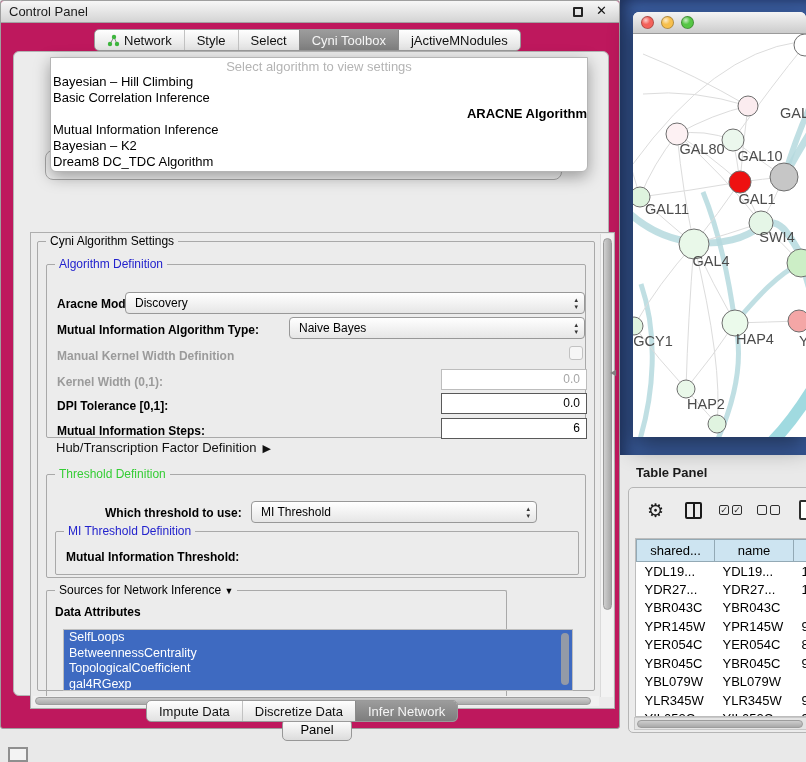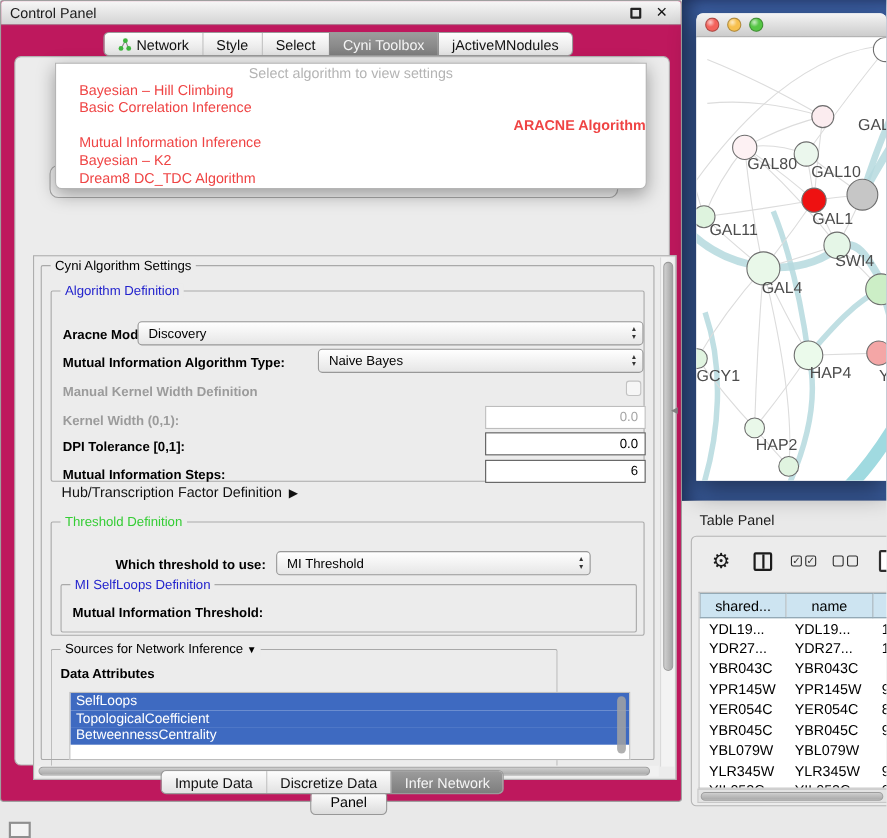--- a/index.html
+++ b/index.html
@@ -60,21 +60,21 @@
 
   .apply-btn{position:absolute;left:268px;top:667px;width:70px;height:22px;border:1px solid #979797;
       border-radius:5px;background:linear-gradient(#ffffff,#dcdcdc);font-size:13px;color:#000;
       text-align:center;line-height:20px;}
 
   
   .dd{position:absolute;left:18px;top:57px;width:538px;height:115px;background:#fff;
       border:1px solid #b5b5b5;border-radius:0 0 6px 6px;box-shadow:0 5px 16px rgba(0,0,0,.35);z-index:30;margin-left:32px;}
   .dd-ph{position:absolute;left:0;right:0;top:1px;text-align:center;font-size:13px;color:#b4b4b4;}
   .dd-items{position:absolute;left:0;right:0;top:16px;}
-  .dd-item{height:16px;font-size:13px;line-height:16px;padding-left:21px;color:#ef4444;white-space:nowrap;}
+  .dd-item{height:16px;font-size:13px;line-height:16px;padding-left:2px;color:#000000;white-space:nowrap;}
   .dd-item.bold{font-weight:bold;text-align:right;}
 
   .ring-frag{position:absolute;left:543px;top:100px;width:34px;height:28px;border-radius:8px;
       border:3px solid #84b1e6;background:linear-gradient(#fdfdfd,#e2e2e2);z-index:25;}
   .ring-frag .arr{position:absolute;right:4px;top:6px;font-size:7px;line-height:6px;color:#555;}
   .combo-sliver{position:absolute;left:45px;top:150px;width:517px;height:30px;border-radius:8px;
       border:1px solid #a8a8a8;background:#f0f0f0;z-index:20;font-size:13px;color:#9c9c9c;
       line-height:28px;padding-left:14px;}
 
   .hub-line{position:absolute;font-size:13px;color:#111;white-space:nowrap;}
@@ -87,21 +87,21 @@
   .net-desktop{position:absolute;left:620px;top:0;width:186px;height:455px;background:#3b5e9f;
       box-shadow:inset 14px 0 16px -8px #1e3057, inset 0 8px 12px -8px #24386b;}
   .net-window{position:absolute;left:633px;top:12px;width:173px;height:425px;border-radius:6px 6px 0 0;
       overflow:hidden;box-shadow:0 10px 24px rgba(0,0,0,.45);background:#fff;}
   .net-titlebar{position:absolute;left:0;top:0;right:0;height:22px;
       background:linear-gradient(#f4f4f4,#cccccc);border-bottom:1px solid #9b9b9b;}
   .light{position:absolute;top:4px;width:13px;height:13px;border-radius:50%;}
   .net-canvas{position:absolute;left:0;top:22px;right:0;bottom:0;background:#fff;}
 
   
-  .tp-label{position:absolute;left:636px;top:465px;font-size:13px;color:#1a1a1a;}
+  .tp-label{position:absolute;left:636px;top:465px;font-size:13px;color:#1a1a1a;font-weight:bold;}
   .tp{position:absolute;left:628px;top:487px;width:190px;height:246px;border:1px solid #b5b5b5;
       border-radius:5px;background:#ececec;}
   .tp-toolbar{position:absolute;left:0;top:8px;right:0;height:34px;}
   .tp-gear{position:absolute;left:18px;top:3px;font-size:19px;color:#1b1b1b;}
   .tp-cols{position:absolute;left:56px;top:6px;width:17px;height:17px;border:2px solid #1b1b1b;border-radius:2px;}
   .tp-cols:after{content:"";position:absolute;left:5.5px;top:0;width:2px;height:13px;background:#1b1b1b;}
   .cb{display:inline-block;width:10px;height:10px;border:1.5px solid #2e2e2e;border-radius:2px;
       font-size:9px;line-height:9px;text-align:center;color:#2e2e2e;font-weight:bold;}
   .cb-group{position:absolute;top:9px;display:flex;gap:3px;}
   .tp-doc{position:absolute;left:170px;top:4px;width:16px;height:20px;border:2px solid #2e2e2e;border-radius:2px;background:#fff;}
@@ -199,36 +199,37 @@
           <div class="grp" style="left:8px;top:232px;width:540px;height:104px;">
             <span class="grp-legend lg-green">Threshold Definition</span>
 
             <div class="flabel" style="left:58px;top:31px;">Which threshold to use:</div>
             <div class="combo" style="left:204px;top:26px;width:286px;">
               <span>MI Threshold</span>
               <span class="arr">▴<br>▾</span>
             </div>
 
             <div class="grp" style="left:8px;top:56px;width:524px;height:44px;">
-              <span class="grp-legend lg-blue">MI SelfLoops Definition</span>
+              <span class="grp-legend lg-blue">MI Threshold Definition</span>
               <div class="flabel" style="left:10px;top:18px;">Mutual Information Threshold:</div>
             </div>
           </div>
 
           <div class="grp" style="left:8px;top:348px;width:461px;height:110px;border-bottom:none;">
             <span class="grp-legend lg-black">
               <span>Sources for Network Inference</span>
               <span style="font-size:9px;">▼</span>
             </span>
             <div class="flabel" style="left:8px;top:14px;">Data Attributes</div>
             <div class="attr-list" style="left:16px;top:38px;width:510px;height:62px;" id="attr-list">
 
             <div class="attr-item">SelfLoops</div>
+                <div class="attr-item">BetweennessCentrality</div>
                 <div class="attr-item">TopologicalCoefficient</div>
-                <div class="attr-item">BetweennessCentrality</div>
+                <div class="attr-item">gal4RGexp</div>
                 <div class="list-thumb"></div>
               </div>
           </div>
         </div>
 
         <div class="htrack">
             <div class="hthumb"></div>
           </div>
       </div>
 

